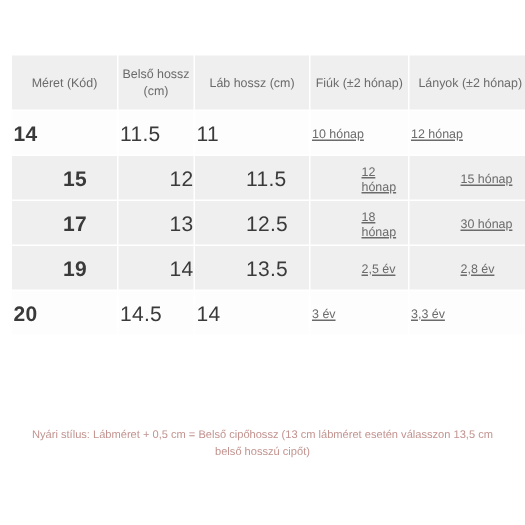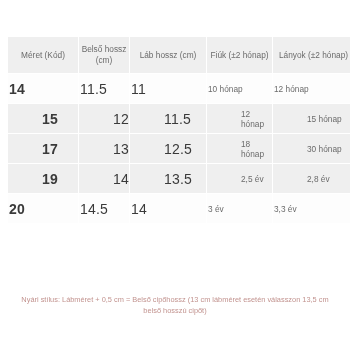--- a/index.html
+++ b/index.html
@@ -57,26 +57,27 @@
 
   td.num {
     font-size: 14px;
     color: #3a3a3a;
     letter-spacing: 0.2px;
   }
   td.num.code { font-weight: bold; }
   td.age {
     font-size: 8.3px;
     color: #6b6b6b;
+    text-decoration: underline;
   }
 
   .footnote {
     position: absolute;
     left: 14px;
-    top: 294px;
+    top: 284px;
     width: 322px;
     text-align: center;
     font-size: 7.4px;
     line-height: 1.55;
     color: #c2938f;
   }
 </style>
 </head>
 <body>
 

